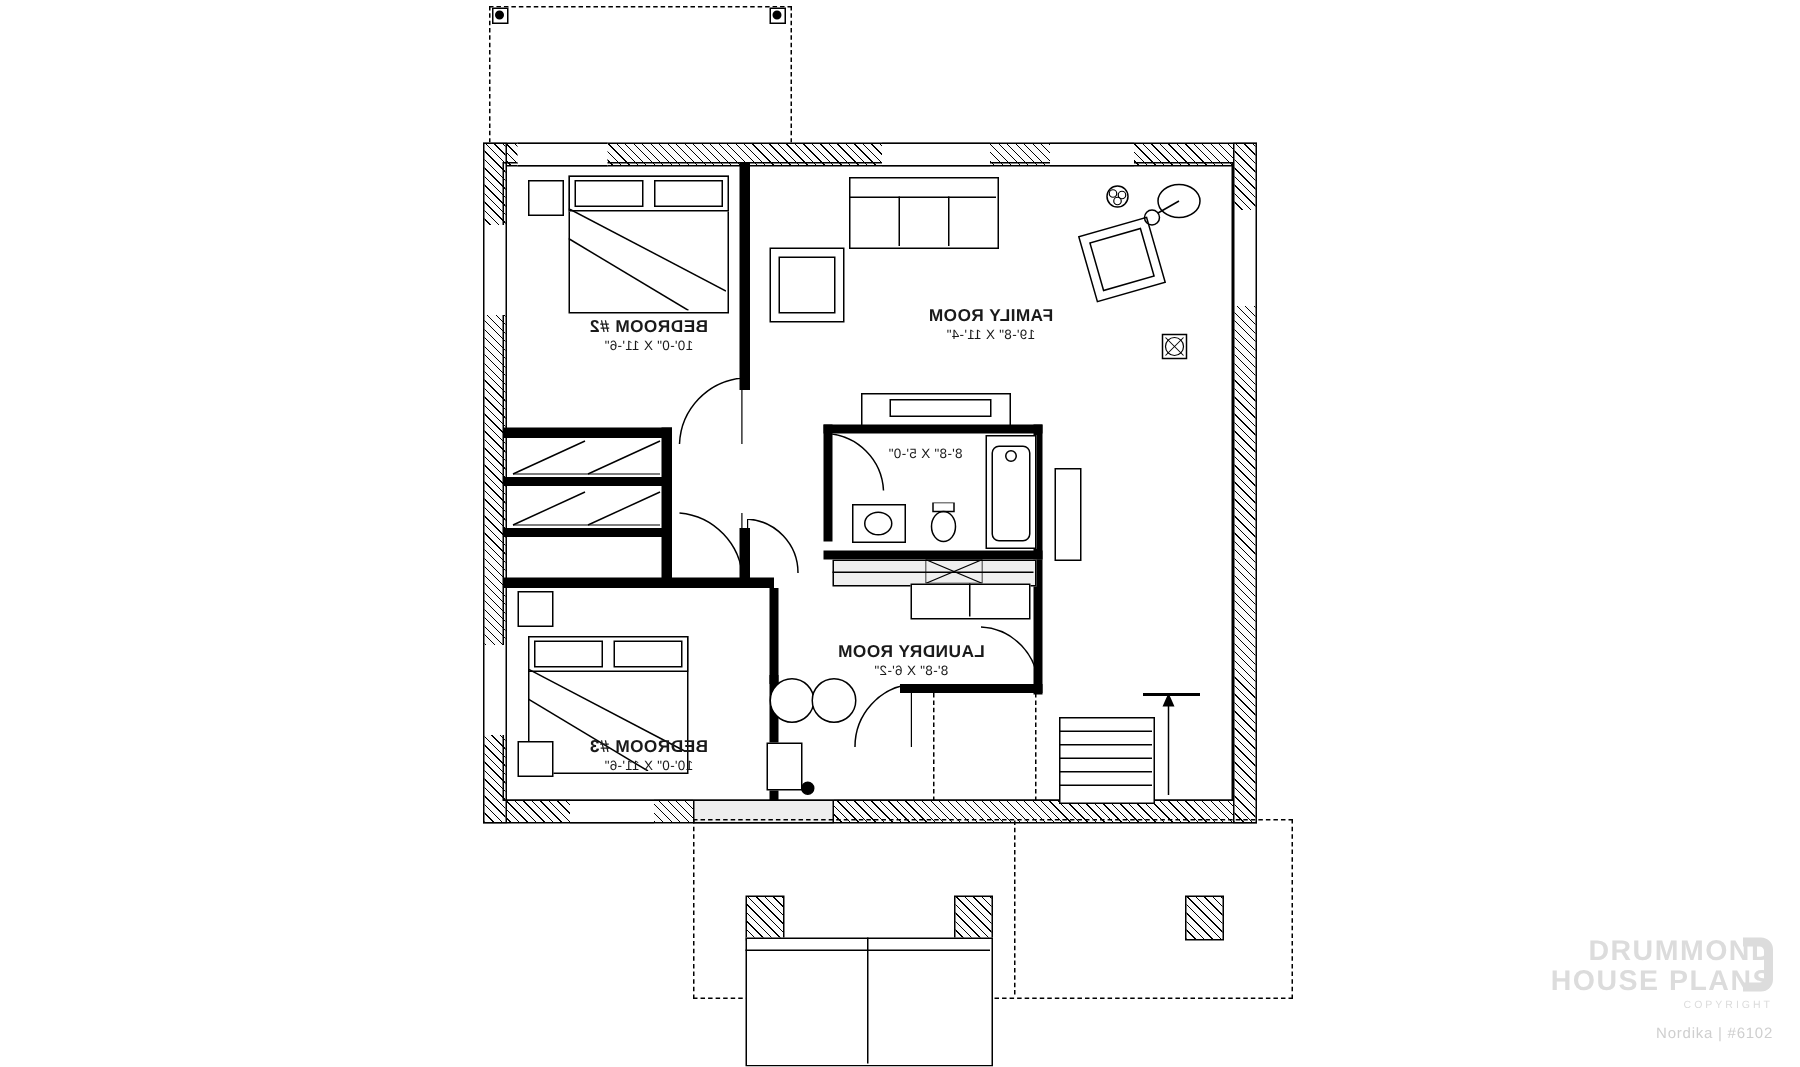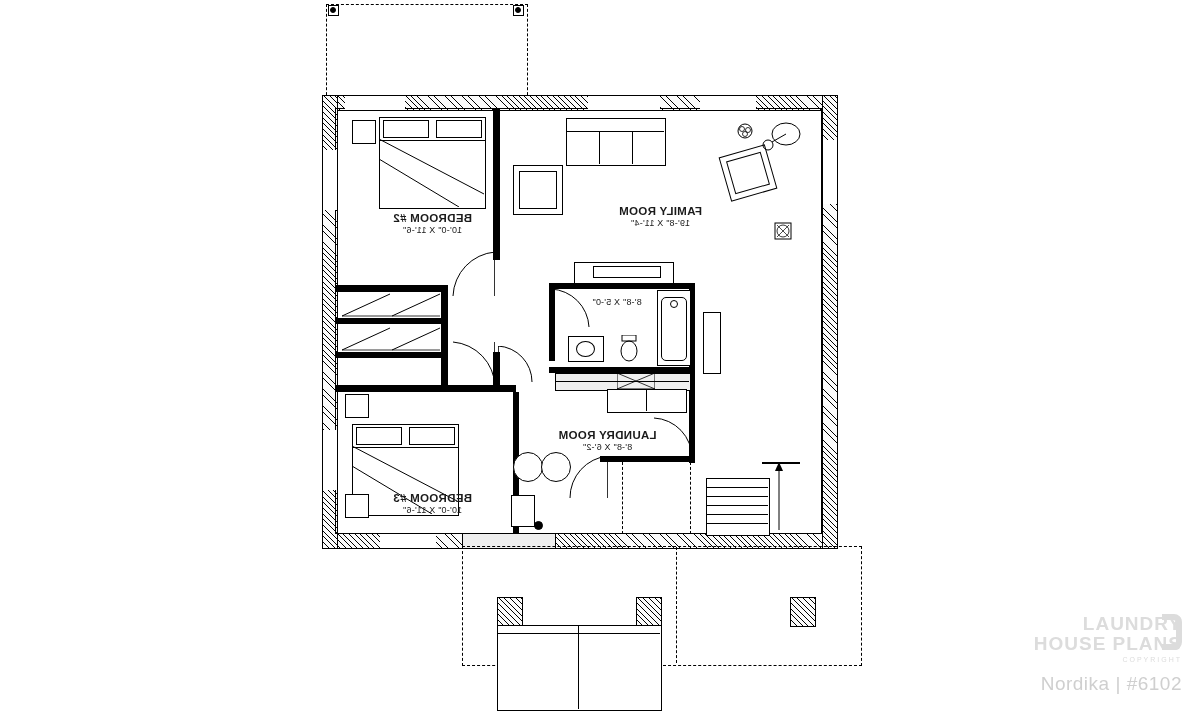--- a/index.html
+++ b/index.html
@@ -25,21 +25,21 @@
   
   .lbl{position:absolute;transform:scaleX(-1);transform-origin:center center;
        text-align:center;line-height:1.12;white-space:nowrap;}
   .lbl .nm{font-weight:bold;font-size:11.5px;letter-spacing:.3px;}
   .lbl .dim{font-size:9px;letter-spacing:.2px;}
 
   
   .logo-wrap{position:absolute;right:18px;bottom:16px;text-align:right;color:#d8d8d8;}
   .logo-top{font-size:19px;font-weight:bold;letter-spacing:1px;line-height:1.08;color:#dcdcdc;}
   .logo-cr{font-size:7px;letter-spacing:2px;color:#dcdcdc;margin-top:1px;}
-  .logo-name{font-size:19px;color:#cfcfcf;margin-top:10px;letter-spacing:.5px;}
+  .logo-name{font-size:10px;color:#cfcfcf;margin-top:10px;letter-spacing:.5px;}
   .logo-d{position:absolute;right:0;top:0;width:26px;height:40px;}
 </style>
 </head>
 <body>
 
 <div class="plan">
 
   <div class="dash" style="left:326px;top:4px;width:200px;height:94px;"></div>
   <div class="box" style="left:328px;top:5px;width:9px;height:9px;"></div>
   <div class="box" style="left:513px;top:5px;width:9px;height:9px;"></div>
@@ -245,21 +245,21 @@
   <div class="dash" style="left:462px;top:546px;width:398px;height:118px;"></div>
   <div class="dashline-v" style="left:676px;top:547px;height:116px;"></div>
   <div class="hatchwall" style="left:497px;top:597px;width:24px;height:28px;"></div>
   <div class="hatchwall" style="left:636px;top:597px;width:24px;height:28px;"></div>
   <div class="hatchwall" style="left:790px;top:597px;width:24px;height:28px;"></div>
   <div class="box" style="left:497px;top:625px;width:163px;height:84px;"></div>
   <div class="thin" style="left:578px;top:625px;width:1px;height:84px;"></div>
   <div class="thin" style="left:497px;top:633px;width:163px;height:1px;"></div>
 
   <div class="logo-wrap">
-    <div class="logo-top">LAUNDRY</div>
+    <div class="logo-top">DRUMMOND</div>
     <div class="logo-top">HOUSE PLANS</div>
     <div class="logo-cr">COPYRIGHT</div>
     <div class="logo-name">Nordika | #6102</div>
     <svg class="logo-d" viewBox="0 0 26 40" style="right:-2px;top:-2px;">
       <path d="M4 2 h12 a8 8 0 0 1 8 8 v20 a8 8 0 0 1 -8 8 h-12 v-6 h11 a3 3 0 0 0 3 -3 v-18 a3 3 0 0 0 -3 -3 h-11 z" fill="#dcdcdc"></path>
     </svg>
   </div>
 
 </div>
 

